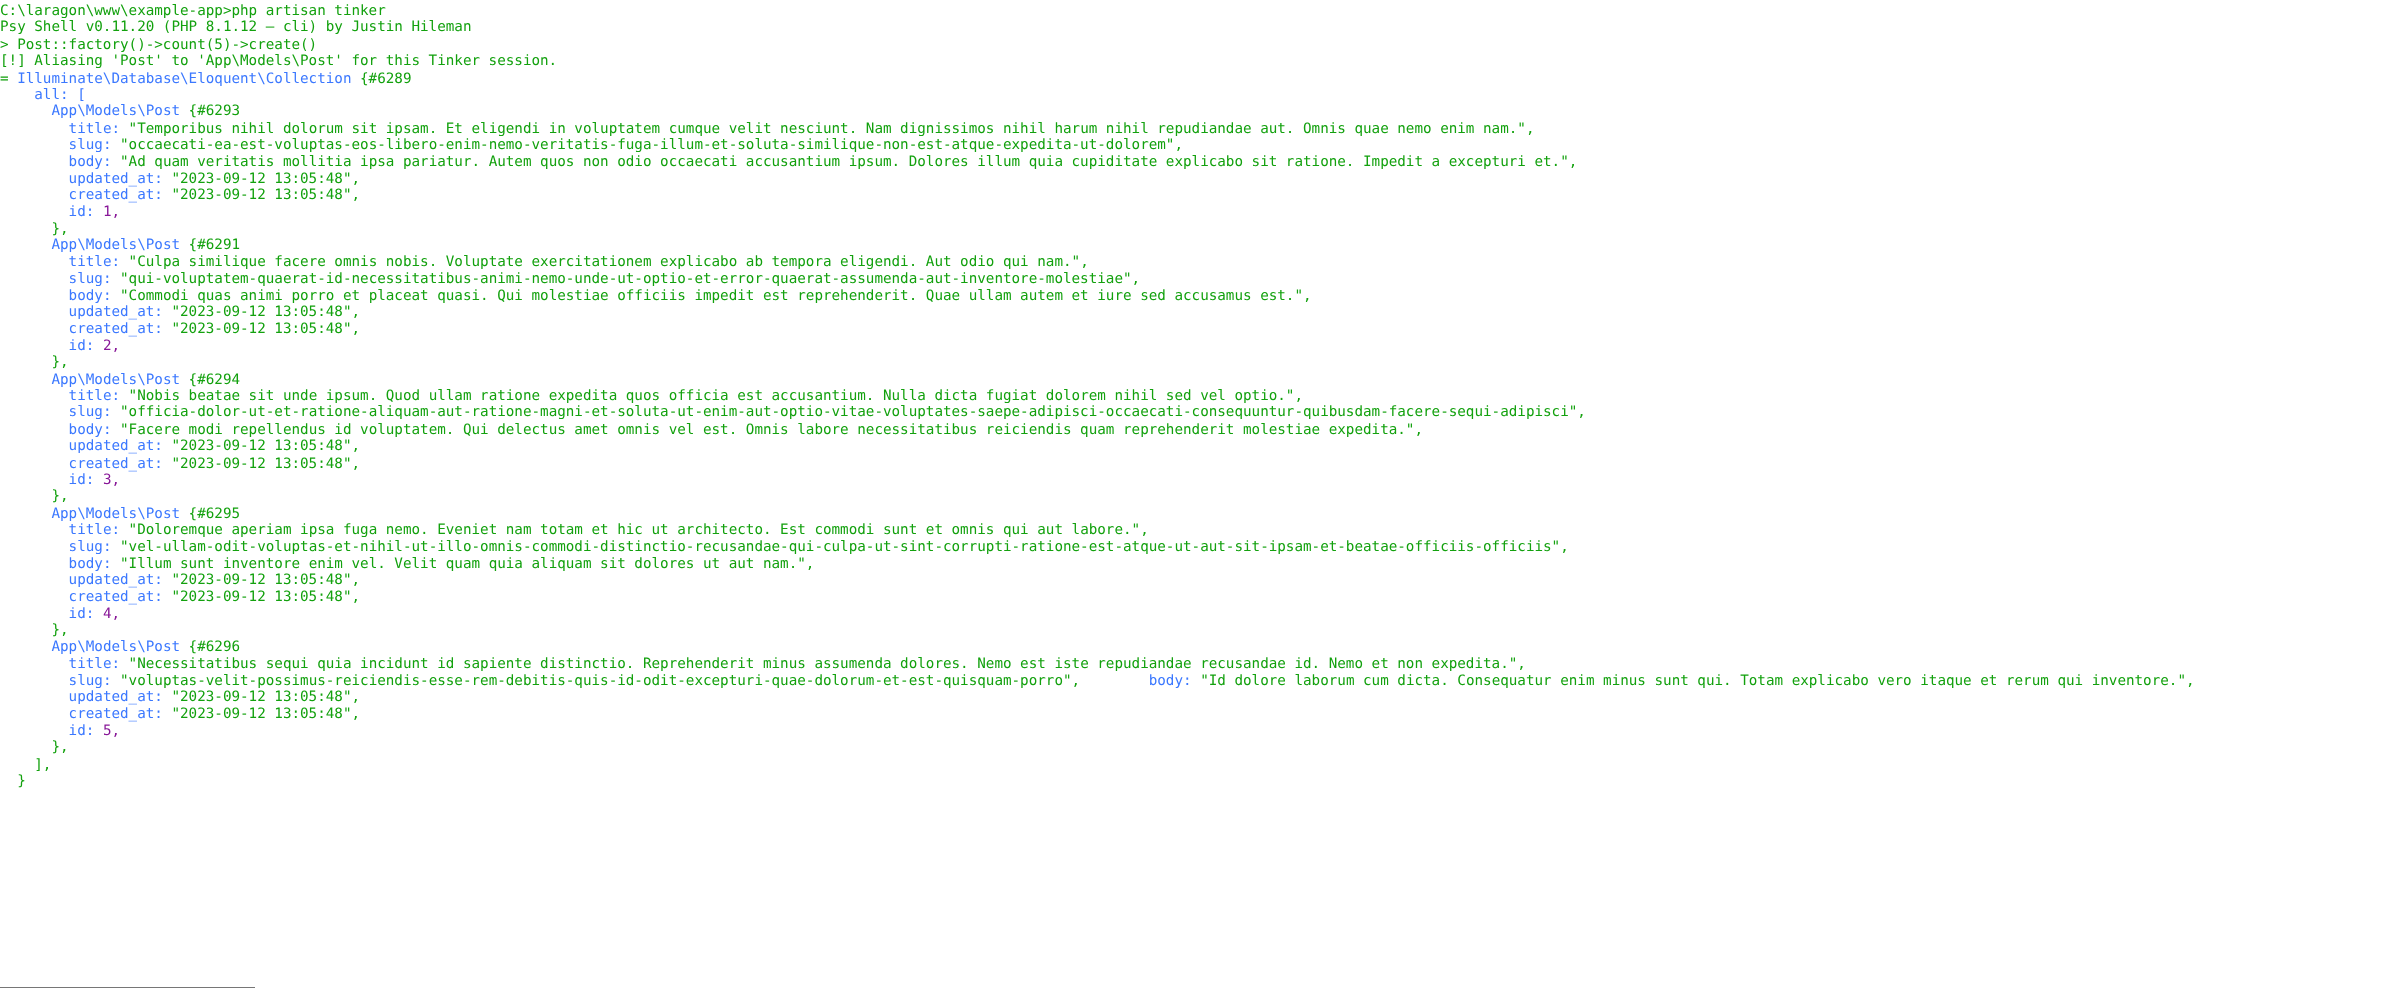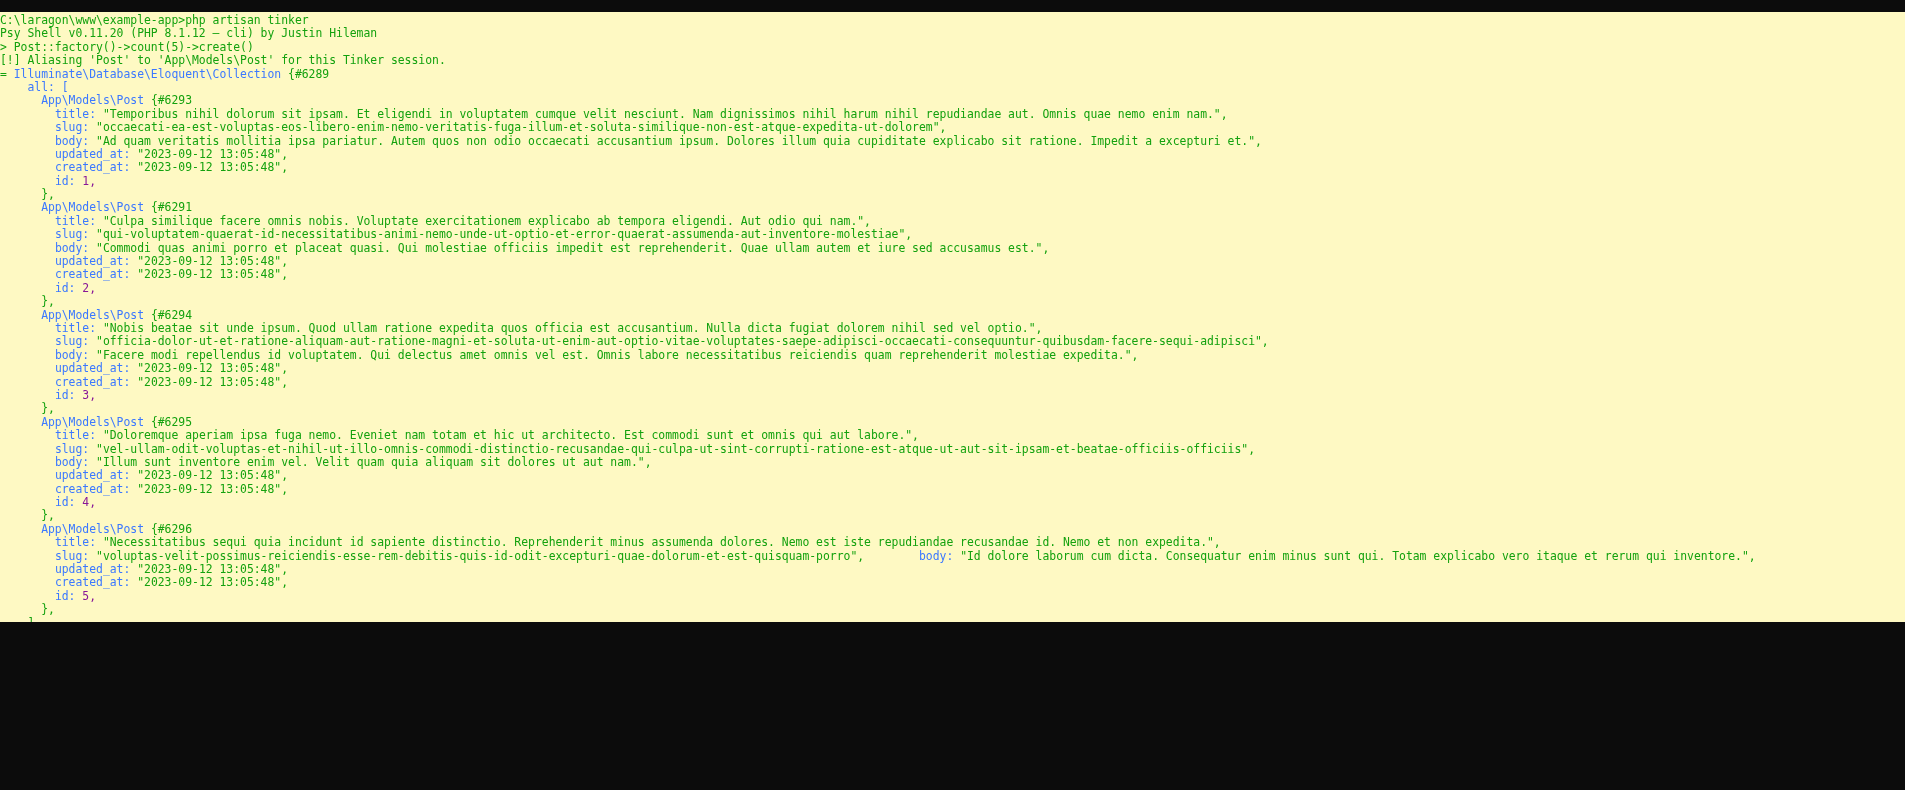--- a/index.html
+++ b/index.html
@@ -8,30 +8,29 @@
     background: #0c0c0c;
   }
   body {
     width: 1905px;
     height: 790px;
     overflow: hidden;
     font-family: "DejaVu Sans Mono", "Liberation Mono", monospace;
   }
   #terminal {
     width: 1905px;
-    height: 610px;
-    background: #fef9c3;
+    height: 790px;
+    background: #ffffff;
     padding: 2px 0 0 0;
     box-sizing: border-box;
     font-size: 11.4px;
     line-height: 13.4px;
     letter-spacing: 0px;
     white-space: pre;
     overflow: hidden;
-    margin-top: 12px;
   }
   .line {
     height: 13.4px;
     white-space: pre;
     font-size: 11.4px;
     line-height: 13.4px;
   }
   .c-default { color: #13a10e; }
   .c-green   { color: #13a10e; }
   .c-cyan    { color: #3b78ff; }

